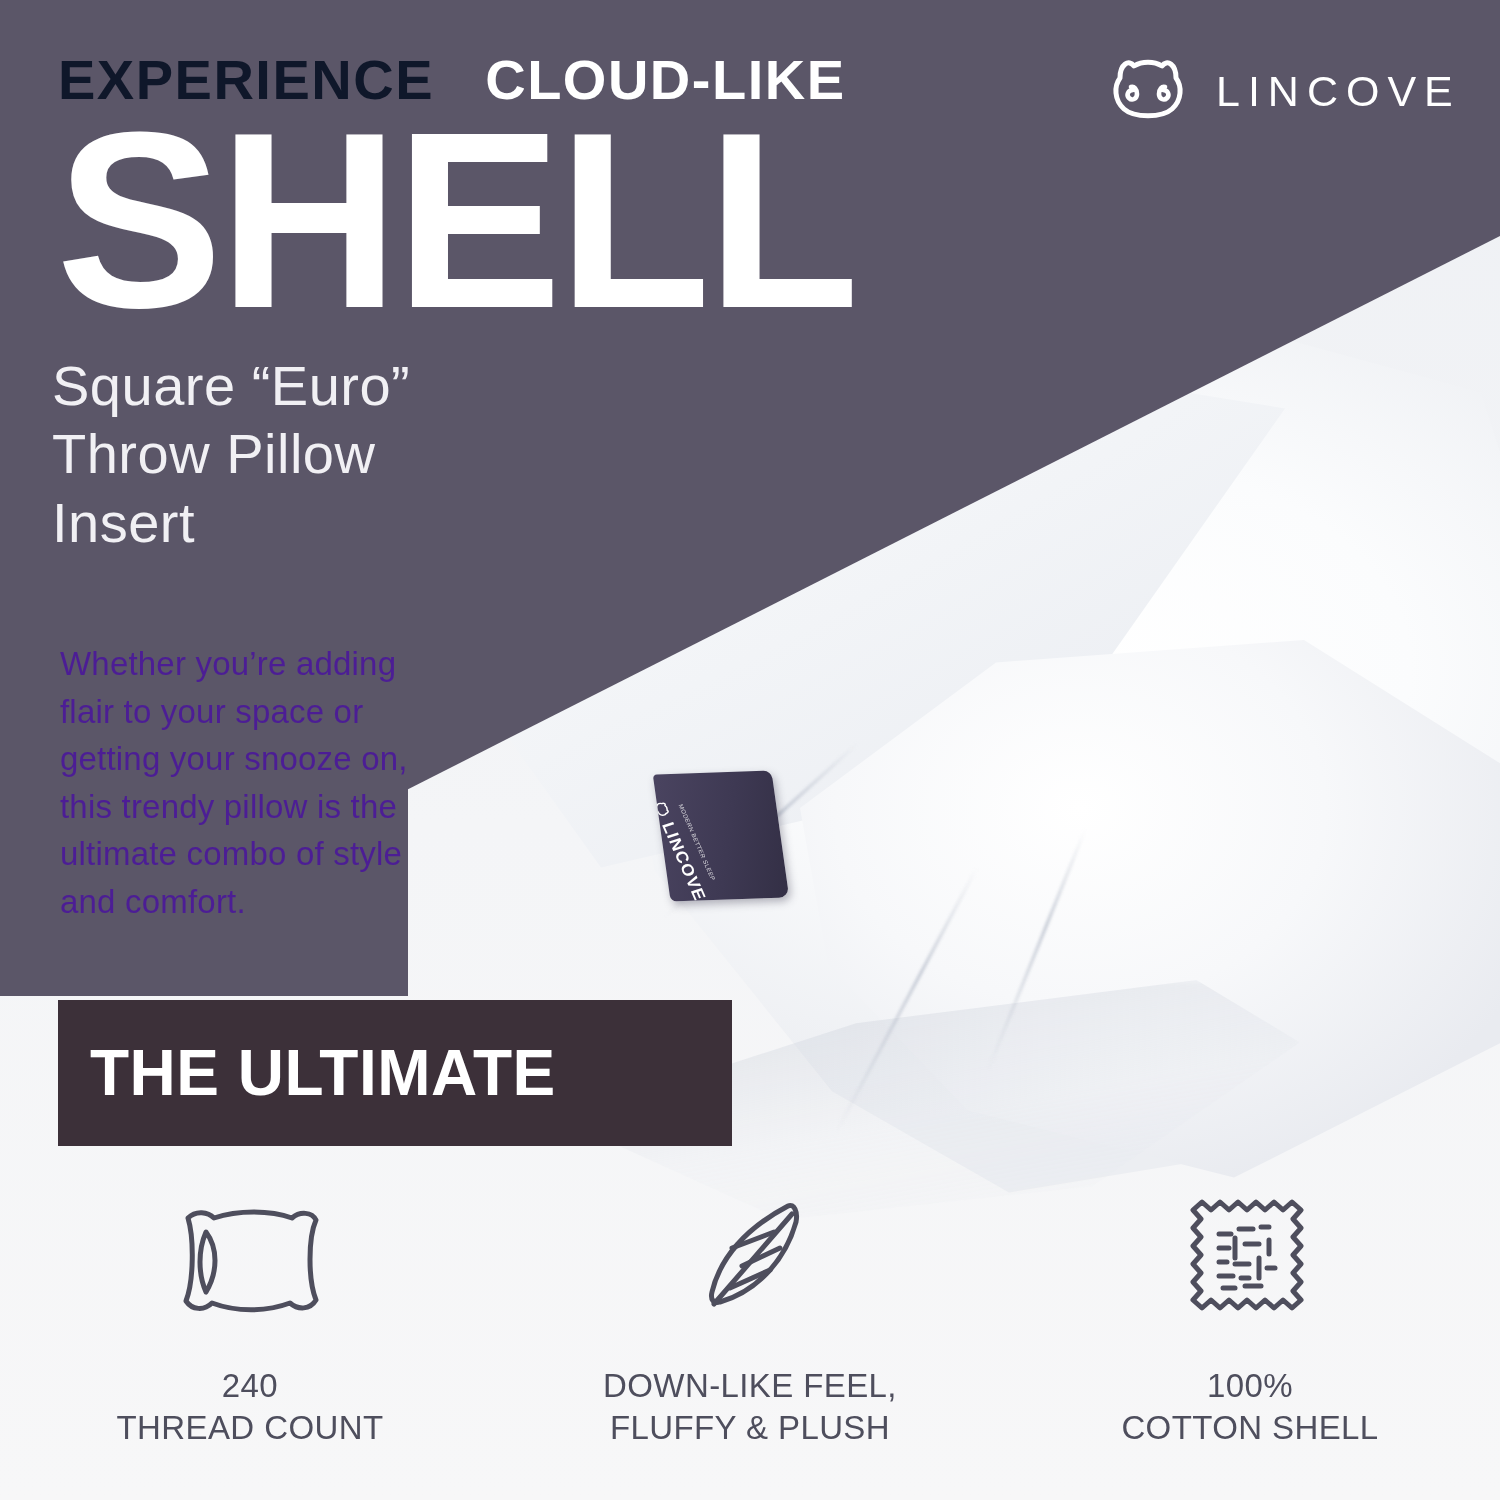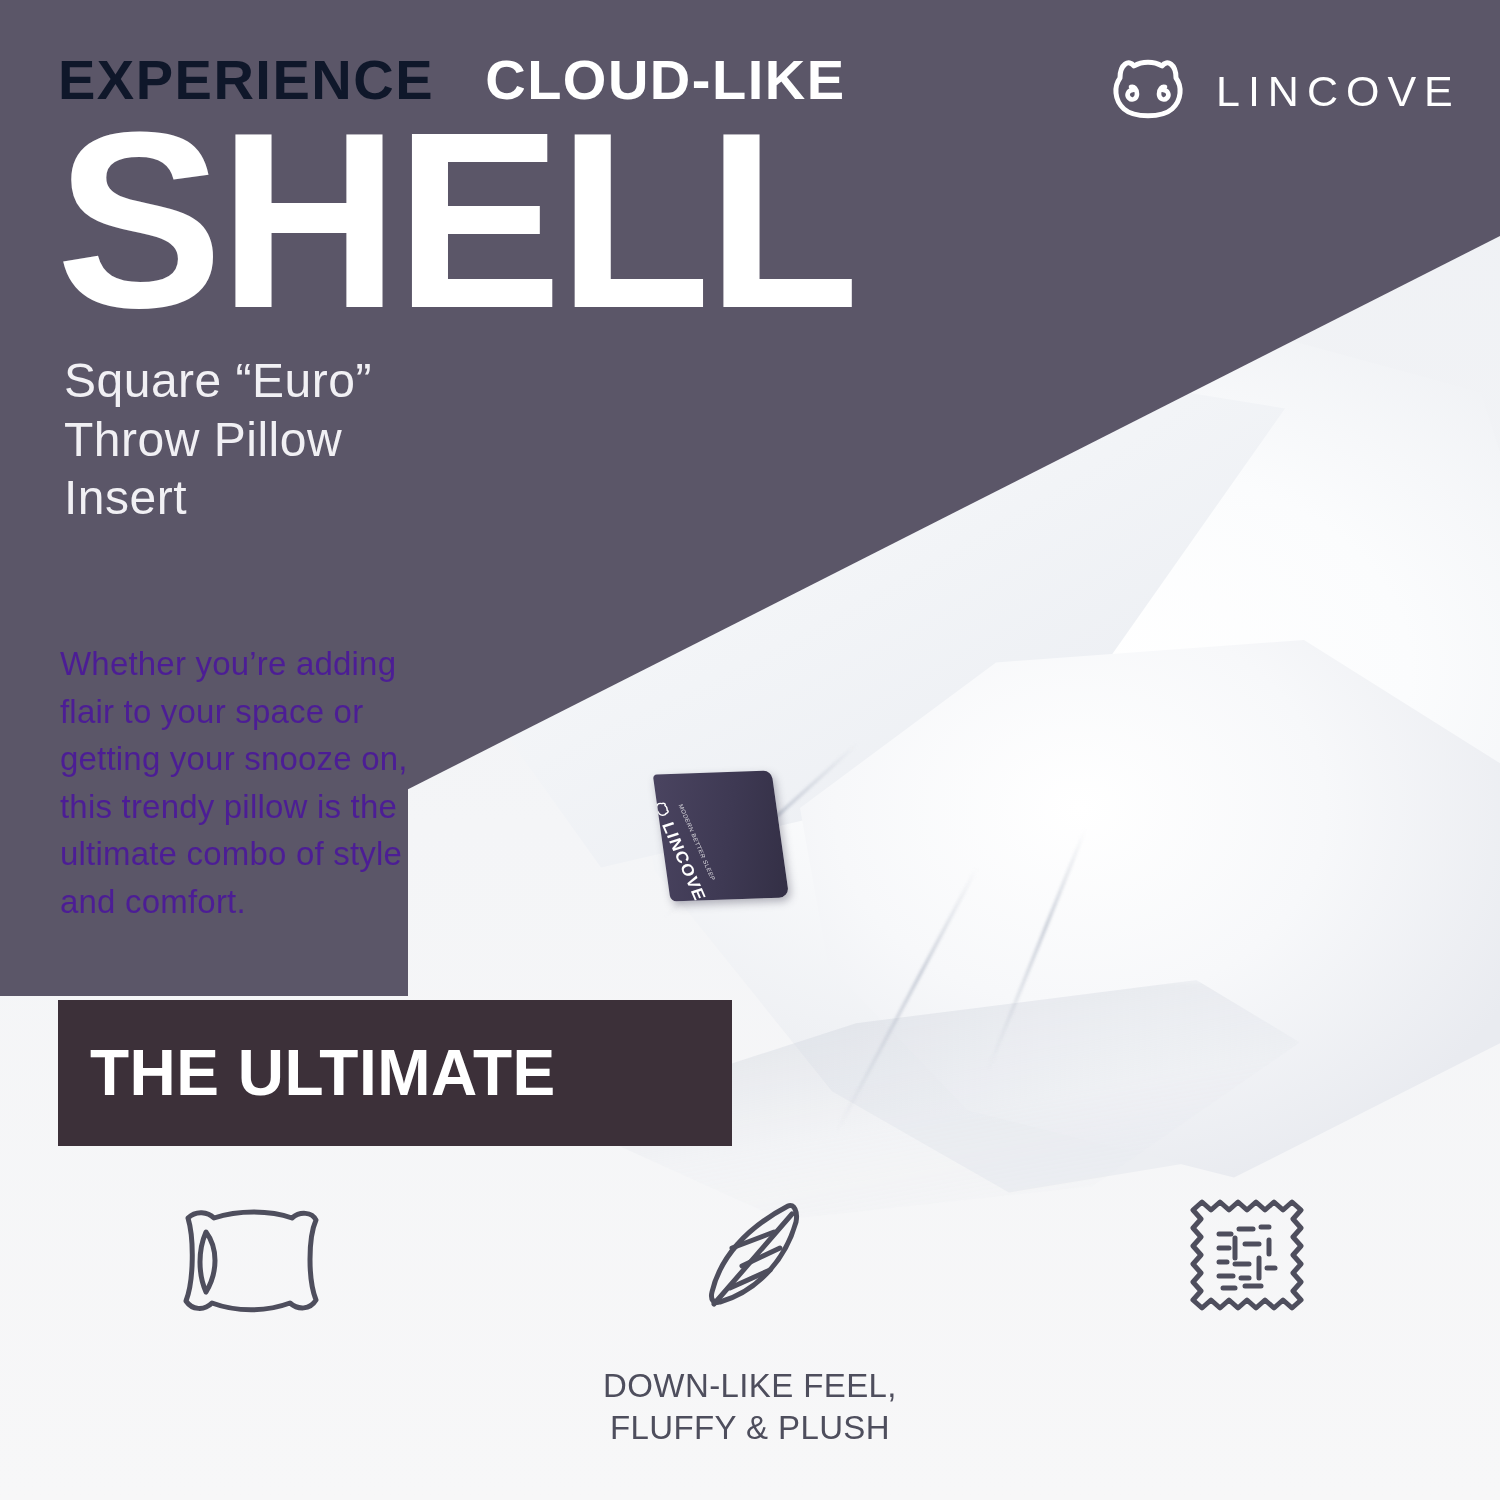--- a/index.html
+++ b/index.html
@@ -122,22 +122,22 @@
     left: 56px; top: 96px;
     font-size: 250px;
     font-weight: 700;
     color: #ffffff;
     letter-spacing: -4px;
     line-height: 1;
   }
 
   .subtitle {
     position: absolute;
-    left: 64px; top: 352px;
-    font-size: 48px;
+    left: 52px; top: 352px;
+    font-size: 56px;
     font-weight: 300;
     color: #f1f0f4;
     line-height: 1.22;
     letter-spacing: .5px;
     width: 470px;
   }
 
   .blurb {
     position: absolute;
     left: 60px; top: 640px;
@@ -319,20 +319,22 @@
     <div class="feature">
       <div class="feature-icon">
         <svg width="168" height="130" viewBox="0 0 168 130" fill="none">
           <path d="M22 22 C30 14, 42 16, 48 22 C72 14, 104 14, 126 22 C134 15, 146 16, 150 24
                    C142 42, 142 84, 150 104 C144 114, 132 114, 124 107
                    C100 116, 70 116, 46 107 C38 115, 26 114, 20 105
                    C28 84, 28 42, 22 22 Z" stroke="#4e4e5d" stroke-width="5" stroke-linejoin="round" fill="none"></path>
           <path d="M40 36 C52 52, 52 76, 40 96 C32 78, 32 54, 40 36 Z" stroke="#4e4e5d" stroke-width="5" stroke-linejoin="round" fill="none"></path>
         </svg>
       </div>
+      <div class="feature-label">240
+THREAD COUNT</div>
     </div>
 
     <div class="feature">
       <div class="feature-icon">
         <svg width="140" height="130" viewBox="0 0 140 130" fill="none">
           <path d="M108 10 C66 32, 40 62, 32 96 C30 104, 34 108, 40 106
                    C74 96, 104 68, 116 26 C118 16, 114 7, 108 10 Z" stroke="#4e4e5d" stroke-width="5" stroke-linejoin="round" fill="none"></path>
           <path d="M112 18 L34 108" stroke="#4e4e5d" stroke-width="5" stroke-linecap="round"></path>
           <path d="M94 36 L52 52" stroke="#4e4e5d" stroke-width="5" stroke-linecap="round"></path>
           <path d="M100 52 L62 70" stroke="#4e4e5d" stroke-width="5" stroke-linecap="round"></path>
@@ -362,18 +364,20 @@
             <path d="M52 68 L66 68"></path>
             <path d="M76 62 L76 82"></path>
             <path d="M36 80 L50 80"></path>
             <path d="M58 82 L66 82"></path>
             <path d="M84 72 L92 72"></path>
             <path d="M40 92 L52 92"></path>
             <path d="M62 90 L78 90"></path>
           </g>
         </svg>
       </div>
+      <div class="feature-label">100%
+COTTON SHELL</div>
     </div>
 
 
   </div>
 
 </div>
 
 </body></html>

